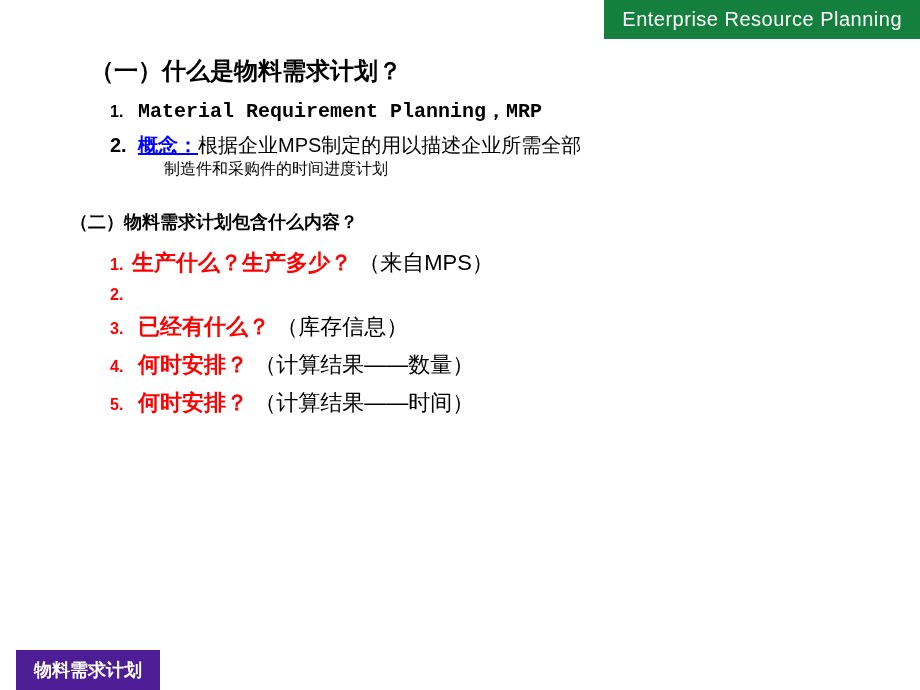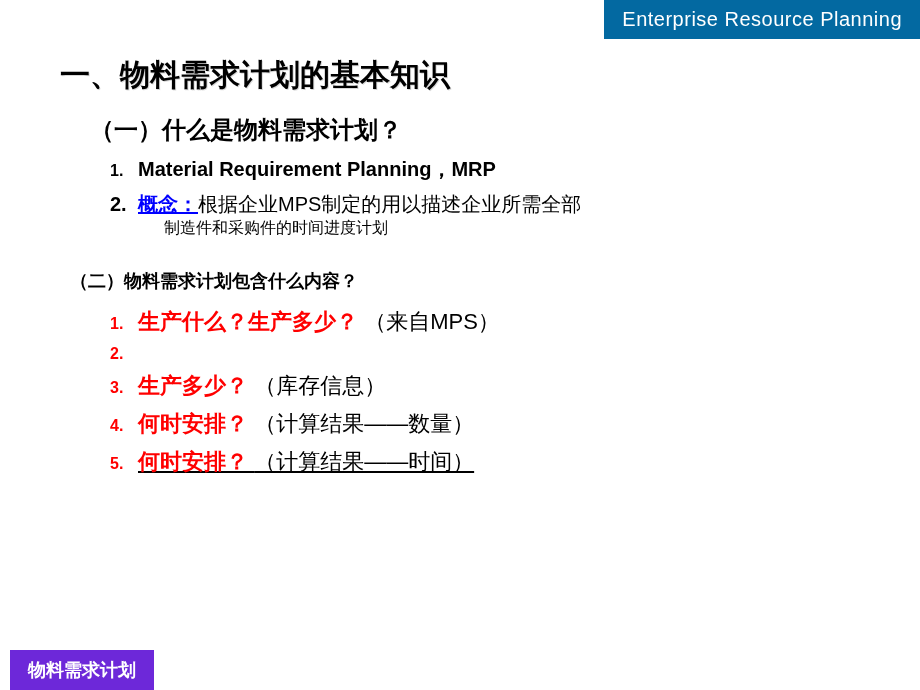--- a/index.html
+++ b/index.html
@@ -15,35 +15,35 @@
       font-family: "SimHei", "STHeiti", "Microsoft YaHei", sans-serif;
       position: relative;
       overflow: hidden;
     }
 
     
     .header-banner {
       position: absolute;
       top: 0;
       right: 0;
-      background: #0369a1;
+      background: #15803d;
       color: #ffffff;
       padding: 8px 18px;
       font-size: 20px;
       font-family: Arial, sans-serif;
       font-weight: normal;
       letter-spacing: 0.5px;
     }
 
     
     .footer-banner {
       position: absolute;
       bottom: 0;
-      left: 10px;
-      background: #6d28d9;
+      left: 16px;
+      background: #4c1d95;
       color: #ffffff;
       padding: 8px 18px;
       font-size: 18px;
       font-weight: bold;
     }
 
     
     .content {
       padding: 55px 55px 55px 60px;
     }
@@ -113,41 +113,41 @@
     }
 
     .item-number {
       display: inline-block;
       min-width: 22px;
       font-weight: bold;
     }
 
     .item-content {
       display: inline;
+      font-family: Liberation Mono, monospace;
     }
 
     .item-row {
       display: flex;
       align-items: baseline;
       margin-bottom: 8px;
     }
 
     .item-row-block {
       margin-bottom: 8px;
     }
 
   </style>
 </head>
 <body>
 
 <div class="header-banner">Enterprise Resource Planning</div>
 
 <div class="content">
 
-  <div class="section-title-1">一、物料需求计划的基本知识</div>
 
   <div class="group1">
     <div class="section-title-2">（一）什么是物料需求计划？</div>
 
     <div class="items-list">
 
       <div class="item-row">
         <span class="item-number item-bold">1.</span>
         <span class="item-content item-bold" style="font-size:20px; margin-left:6px;">Material Requirement Planning，MRP</span>
       </div>
@@ -164,45 +164,45 @@
     </div>
   </div>
 
   <div class="group2">
     <div class="section-title-2b">（二）物料需求计划包含什么内容？</div>
 
     <div class="items-list">
 
       <div class="item-row" id="li0">
         <span class="item-number item-red">1.</span>
-        <span style="margin-left:6px; font-size:22px;">
+        <span style="font-size:22px;">
           <span class="item-red">生产什么？生产多少？</span>
           <span class="item-normal" style="font-size:22px;">（来自MPS）</span>
         </span>
       </div>
       <div class="item-row" id="li1">
         <span class="item-number item-red">2.</span>
       </div>
       <div class="item-row" id="li2">
         <span class="item-number item-red">3.</span>
         <span style="margin-left:6px; font-size:22px;">
-          <span class="item-red">生产多少？</span>
+          <span class="item-red">已经有什么？</span>
           <span class="item-normal" style="font-size:22px;">（库存信息）</span>
         </span>
       </div>
       <div class="item-row" id="li3">
         <span class="item-number item-red">4.</span>
         <span style="margin-left:6px; font-size:22px;">
           <span class="item-red">何时安排？</span>
           <span class="item-normal" style="font-size:22px;">（计算结果——数量）</span>
         </span>
       </div>
       <div class="item-row" id="li4">
         <span class="item-number item-red">5.</span>
-        <span style="margin-left:6px; font-size:22px;text-decoration:underline;">
+        <span style="margin-left:6px; font-size:22px;">
           <span class="item-red">何时安排？</span>
           <span class="item-normal" style="font-size:22px;">（计算结果——时间）</span>
         </span>
       </div>
     </div>
   </div>
 
 </div>
 
 <div class="footer-banner">物料需求计划</div>

